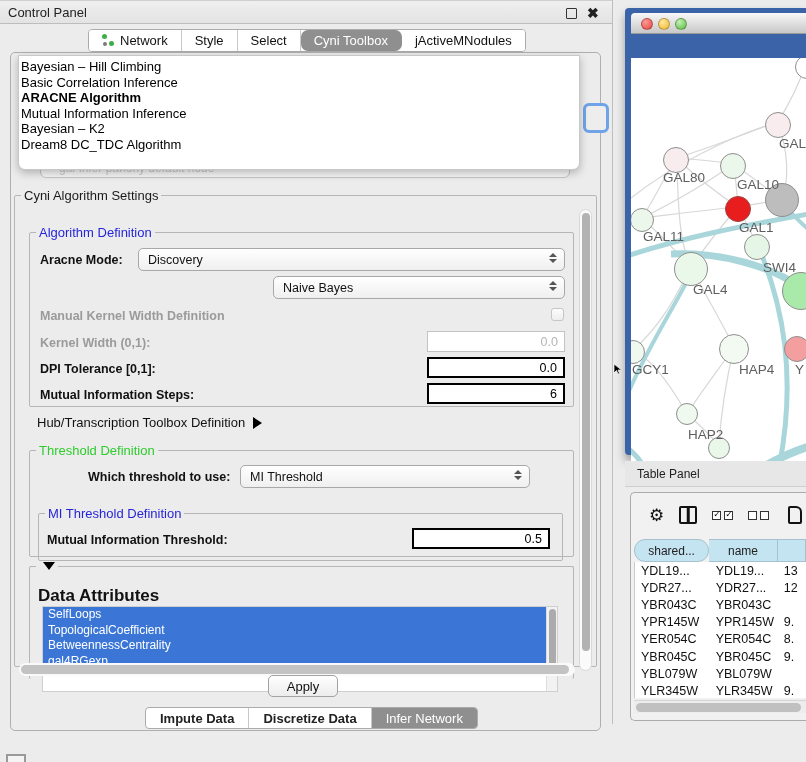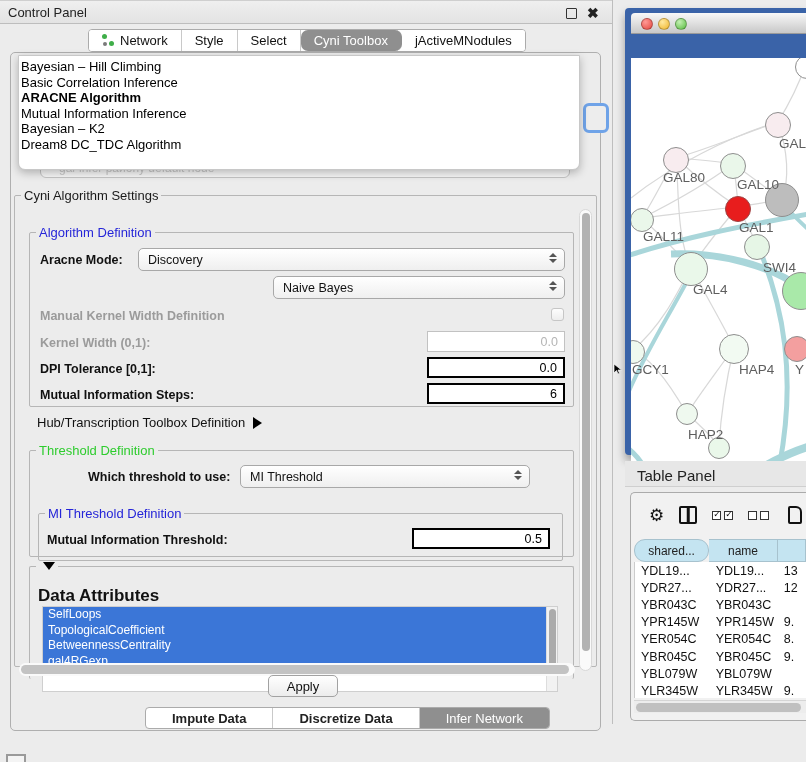--- a/index.html
+++ b/index.html
@@ -98,21 +98,21 @@
   #set-vsb i { position:absolute; left:2px; top:3px; width:8px; height:438px; background:#B2B2B2; border-radius:5px; }
   #set-hsb { position:absolute; left:4px; top:460px; width:556px; height:13px; background:#FAFAFA; border-radius:7px; }
   #set-hsb i { position:absolute; left:2px; top:2px; width:548px; height:9px; background:#C3C3C3; border-radius:5px; }
 
   
   #apply-btn { position:absolute; left:268px; top:675px; width:70px; height:22px;
     background:linear-gradient(#FFFFFF,#ECECEC); border:1px solid #A2A2A2; border-radius:5px;
     font-size:13px; color:#111; display:flex; align-items:center; justify-content:center; }
   #bottom-tabs { position:absolute; left:145px; top:707px; height:22px; display:flex;
     background:#FFF; border:1px solid #ABABAB; border-radius:4px; overflow:hidden; }
-  .btab { display:flex; align-items:center; padding:0 26px; font-size:13px; font-weight:bold; color:#222;
+  .btab { display:flex; align-items:center; padding:0 14px; font-size:13px; font-weight:bold; color:#222;
     border-right:1px solid #C9C9C9; white-space:nowrap; }
   .btab:last-child { border-right:none; }
   .btab.selected { background:#8F8F8F; color:#FFF; font-weight:normal; }
 
   
   #cursor { position:absolute; left:613px; top:363px; width:10px; height:10px; }
   #cursor svg { display:block; }
 
   
   #stray-icon { position:absolute; left:6px; top:754px; width:20px; height:14px;
@@ -127,21 +127,21 @@
   #tl-red { left:10px; background:radial-gradient(circle at 35% 30%, #FF9A96, #E4463E); }
   #tl-yel { left:27px; background:radial-gradient(circle at 35% 30%, #FFE9A0, #F0B428); }
   #tl-grn { left:44px; background:radial-gradient(circle at 35% 30%, #C4F0B4, #58BB3E); }
   #net-canvas { position:absolute; left:6px; top:26px; width:175px; height:407px; background:#FFFFFF; overflow:hidden;margin-top:24px; }
   .node { position:absolute; border:1.5px solid #8E8E8E; border-radius:50%; }
   .nlabel { position:absolute; font-size:13.5px; color:#5E5E5E; white-space:nowrap; }
 
   
   #table-panel-title { position:absolute; left:625px; top:461px; width:181px; height:26px;
     background:#E7E7E7; border-bottom:1px solid #CFCFCF; }
-  #table-panel-title span { position:absolute; left:12px; top:6px; font-size:15px; color:#222; }
+  #table-panel-title span { position:absolute; left:12px; top:6px; font-size:12px; color:#222; }
   #table-window { position:absolute; left:630px; top:492px; width:176px; height:229px;
     border:1px solid #ABABAB; border-right:none; border-radius:5px 0 0 5px; background:#F1F1F1; }
   #tbl-toolbar { position:absolute; left:0; top:0; width:100%; height:44px; display:flex; align-items:center; gap:15px; padding-left:18px; }
   .tb-ico { font-size:17px; color:#111; font-family:"DejaVu Sans", sans-serif; }
   #ico-cols { width:18px; height:18px; border:2.5px solid #111; border-radius:2px; position:relative; }
   #ico-cols i { position:absolute; left:50%; top:0; width:2.5px; height:100%; background:#111; transform:translateX(-50%); }
   .cbpair { display:flex; gap:3px; }
   .cb { width:9px; height:9px; border:1.5px solid #333; position:relative; background:#FFF; }
   .cb.ck:after { content:"✓"; position:absolute; left:0px; top:-3px; font-size:9px; color:#111; }
   #ico-doc { width:14px; height:18px; border:2.5px solid #111; border-radius:2px 6px 2px 2px; margin-left:4px; }

